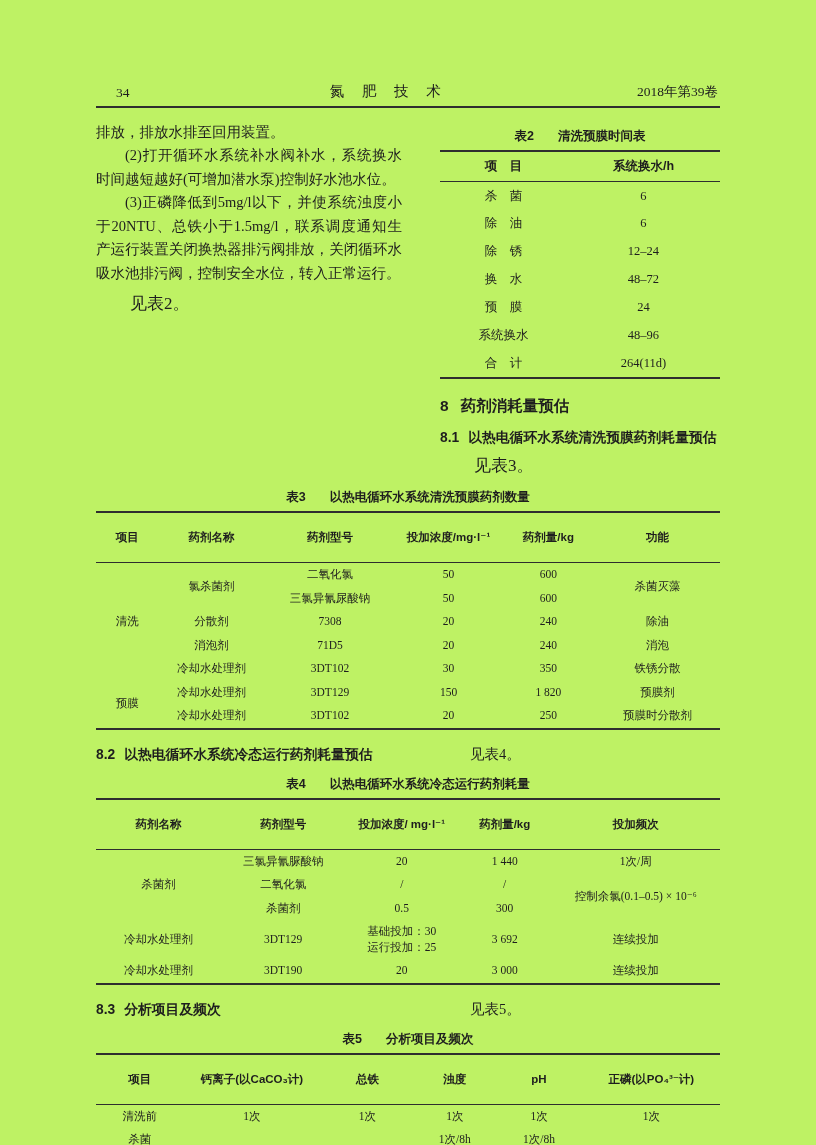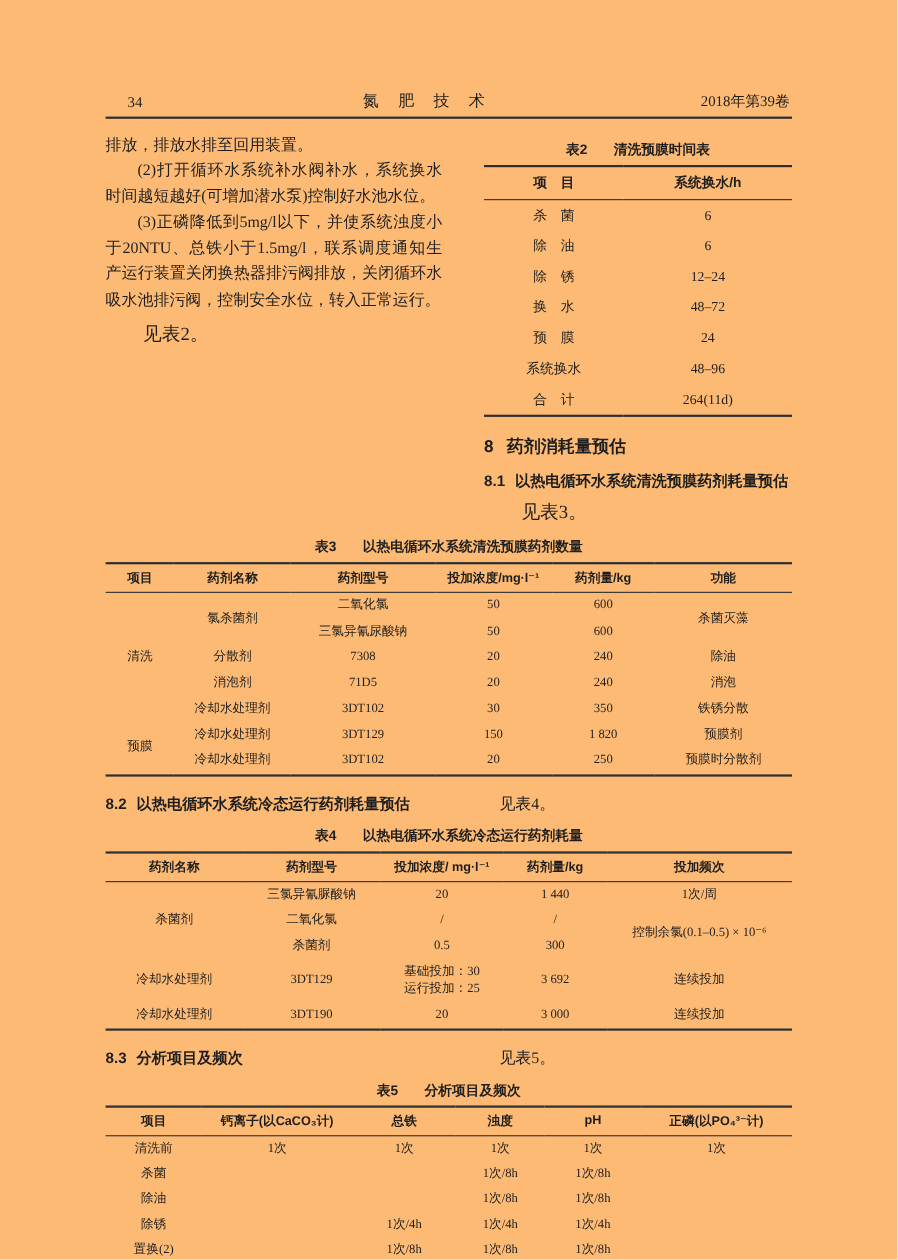--- a/index.html
+++ b/index.html
@@ -1,20 +1,20 @@
 <!DOCTYPE html>
 <html><head>
 <meta charset="utf-8">
 <style>
   html, body { margin: 0; padding: 0; background: #ffffff; }
   .page {
     width: 816px; height: 1145px; box-sizing: border-box;
     padding: 82px 96px 0 96px;
     font-family: "Liberation Serif", "DejaVu Serif", serif;
-    color: #1e1e1e; position: relative; overflow: hidden; background: #fdba74;
+    color: #1e1e1e; position: relative; overflow: hidden; background: #bef264;
   }
   
   .page-header {
     display: flex; justify-content: space-between; align-items: flex-end;
     font-size: 13.5px; padding-bottom: 5px; border-bottom: 2.5px solid #2e2e2e;
   }
   .page-header .pg-num { padding-left: 20px; }
   .page-header .journal { letter-spacing: 7px; font-size: 14.5px; margin-left: 11px; }
   .page-header .volume { padding-right: 2px; }
 
@@ -30,39 +30,39 @@
     font-size: 15.5px; font-weight: bold; margin: 17px 0 10px 0;
   }
   h2.sec .sec-num { margin-right: 12px; }
   h3.subsec {
     font-family: "Liberation Sans", "DejaVu Sans", sans-serif;
     font-size: 13.8px; font-weight: bold; margin: 12px 0 0 0;
   }
   h3.subsec .sec-num { margin-right: 9px; }
   p.see { margin: 7px 0 0 0; font-size: 17px; text-indent: 2em; }
 
-  .subsec-row { display: flex; align-items: baseline; margin: 15px 0 9px 0; }
+  .subsec-row { display: flex; align-items: baseline; margin: 15px 0 9px 0; gap: 16px; }
   .subsec-row h3 { width: 358px; flex: none; margin: 0; }
   .subsec-row .see-inline { font-size: 14.5px; }
 
   .tcaption {
     text-align: center; font-family: "Liberation Sans", "DejaVu Sans", sans-serif;
     font-weight: bold; font-size: 12.5px; margin: 12px 0 5px 0;
   }
   .tcaption .cap-label { margin-right: 24px; }
   .col-right .tcaption { margin-top: 7px; }
 
   table.tbl {
     width: 100%; border-collapse: collapse;
     border-top: 2px solid #2e2e2e; border-bottom: 2px solid #2e2e2e;
     font-size: 11.5px;
   }
   .tbl th {
     font-family: "Liberation Sans", "DejaVu Sans", sans-serif; font-weight: bold;
-    border-bottom: 1.3px solid #2e2e2e; padding: 5px 2px; text-align: center;
+    border-bottom: 1.3px solid #2e2e2e; padding: 17px 2px; text-align: center;
   }
   .tbl td { padding: 4px 2px; text-align: center; vertical-align: middle; line-height: 1.35; }
 
   table.t2 { font-size: 12.5px; }
   .t2 td { padding: 5.5px 2px; }
   .t2 th { padding: 6px 2px; }
 
   table.t5 td { padding: 3.8px 2px; }
 </style>
 </head>

